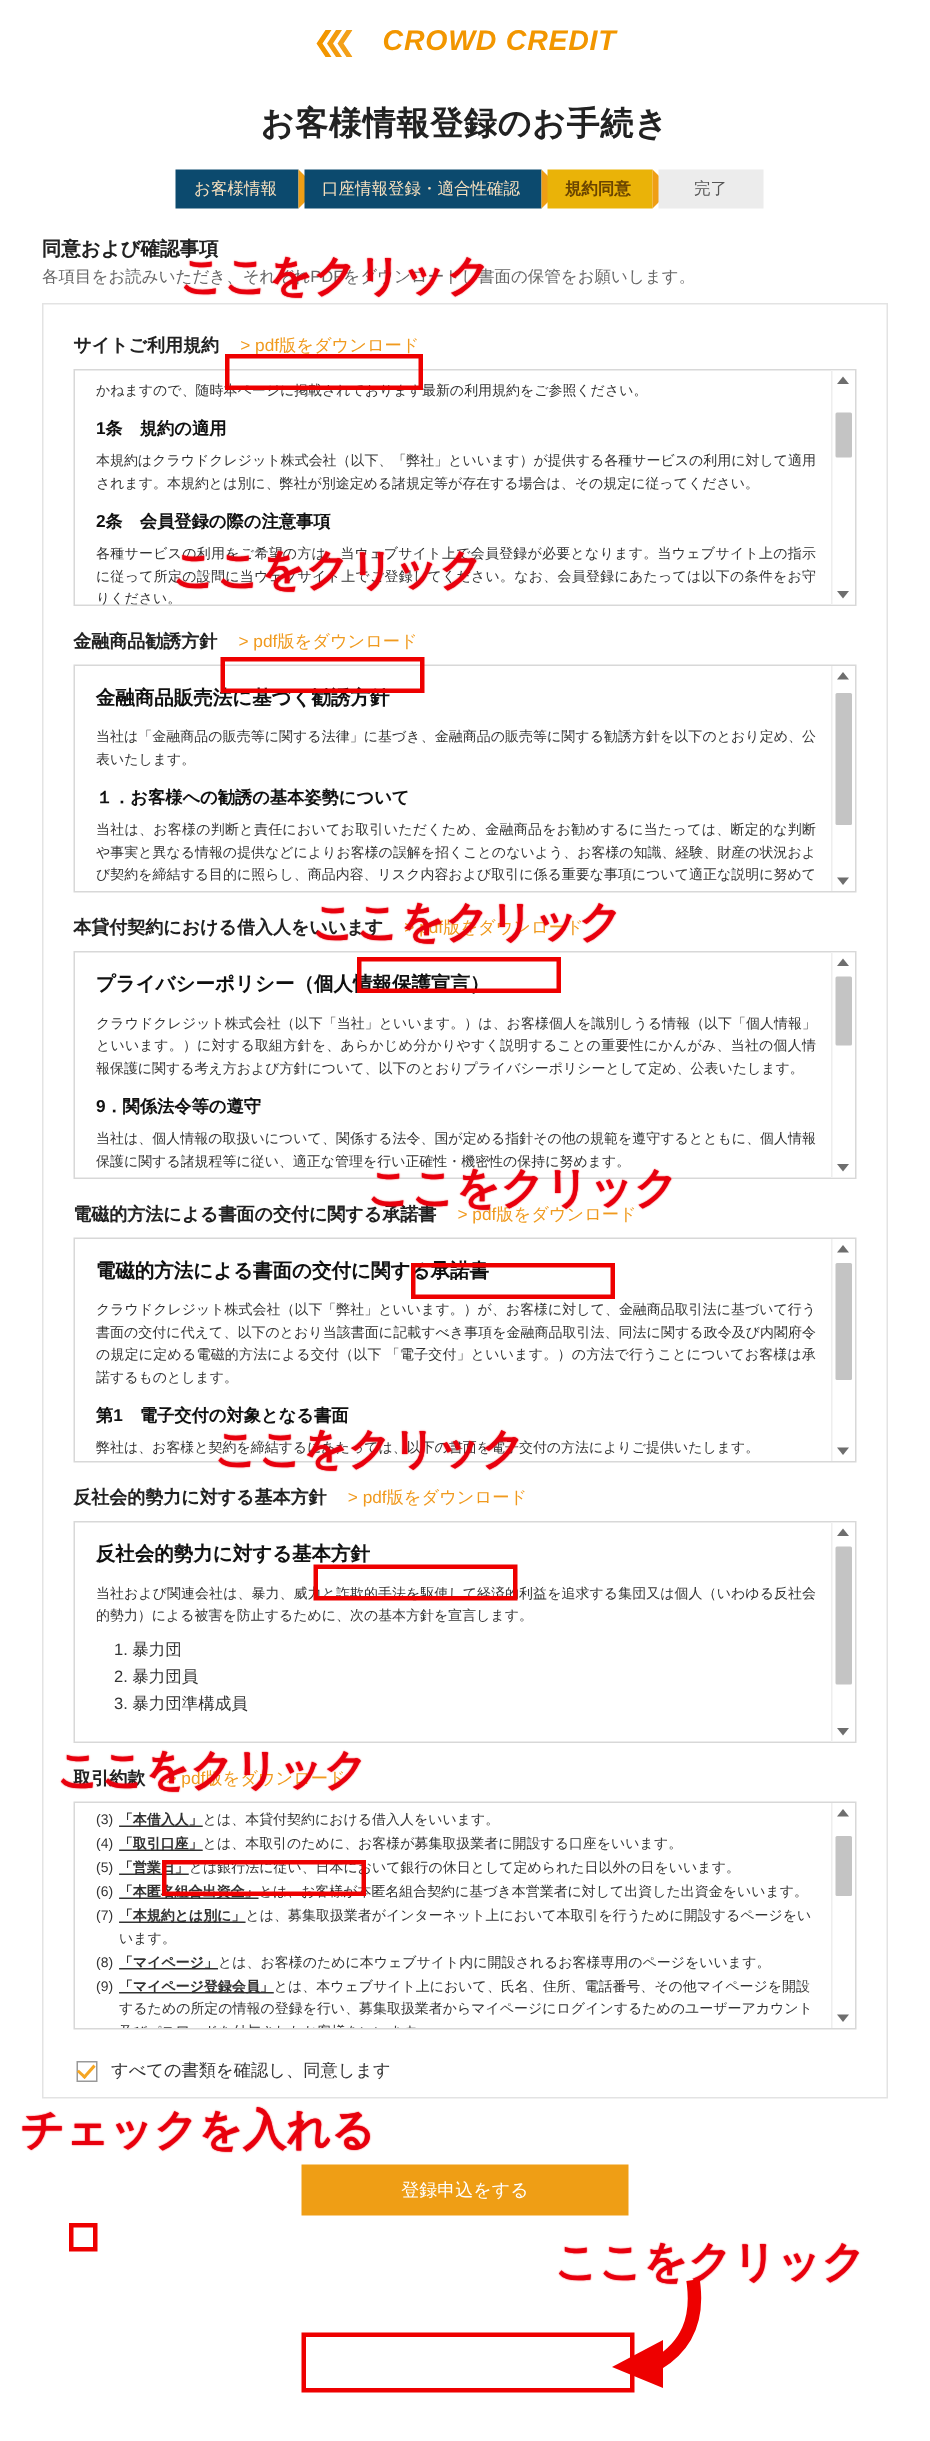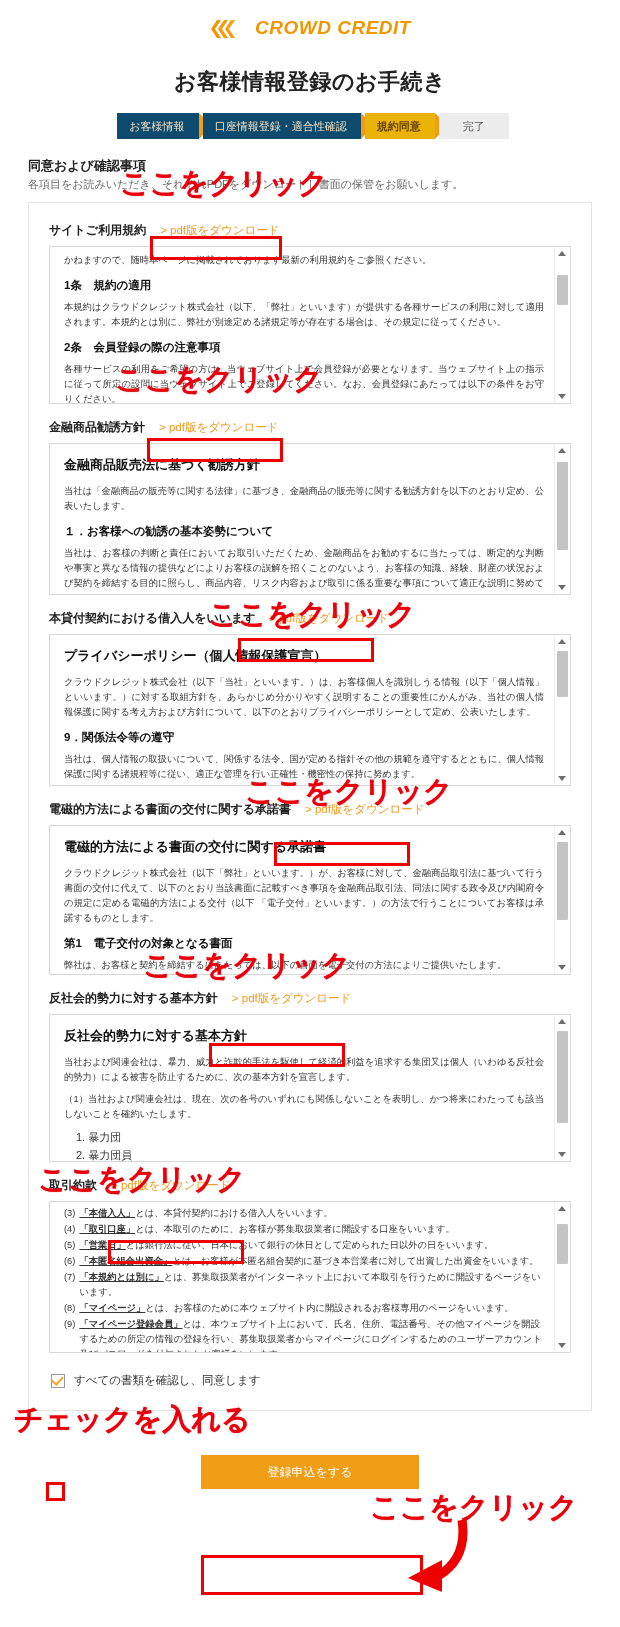--- a/index.html
+++ b/index.html
@@ -83,21 +83,21 @@
     border-top: 13px solid transparent;
     border-bottom: 13px solid transparent;
     border-left: 13px solid #ef9e15;
   }
 
   
   .card {
     margin: 0 28px;
     border: 1px solid #e3e3e3;
     background: #fff;
-    padding: 18px 20px 16px 20px;
+    padding: 18px 20px 4px 20px;
     box-sizing: border-box;
   }
 
   .section-head {
     font-size: 13px;
     font-weight: bold;
     color: #222;
     margin: 0 0 2px 28px;
   }
   .section-sub {
@@ -386,21 +386,20 @@
   </div>
 
   <div class="doc-block">
     <div class="doc-head">
       <span class="doc-label">反社会的勢力に対する基本方針</span>
       <a class="pdf-link">&gt; pdf版をダウンロード</a>
     </div>
     <div class="doc-body h5">
       <div class="doc-title">反社会的勢力に対する基本方針</div>
       <div class="doc-p">当社および関連会社は、暴力、威力と詐欺的手法を駆使して経済的利益を追求する集団又は個人（いわゆる反社会的勢力）による被害を防止するために、次の基本方針を宣言します。</div>
-      <div class="doc-p">（1）当社および関連会社は、現在、次の各号のいずれにも関係しないことを表明し、かつ将来にわたっても該当しないことを確約いたします。</div>
       <div class="doc-num">1. 暴力団</div>
       <div class="doc-num">2. 暴力団員</div>
       <div class="doc-num">3. 暴力団準構成員</div>
 
       <div class="sbar">
         <div class="arrow-up"></div>
         <div class="thumb" style="top:16px;height:92px;"></div>
         <div class="arrow-dn"></div>
       </div>
     </div>

